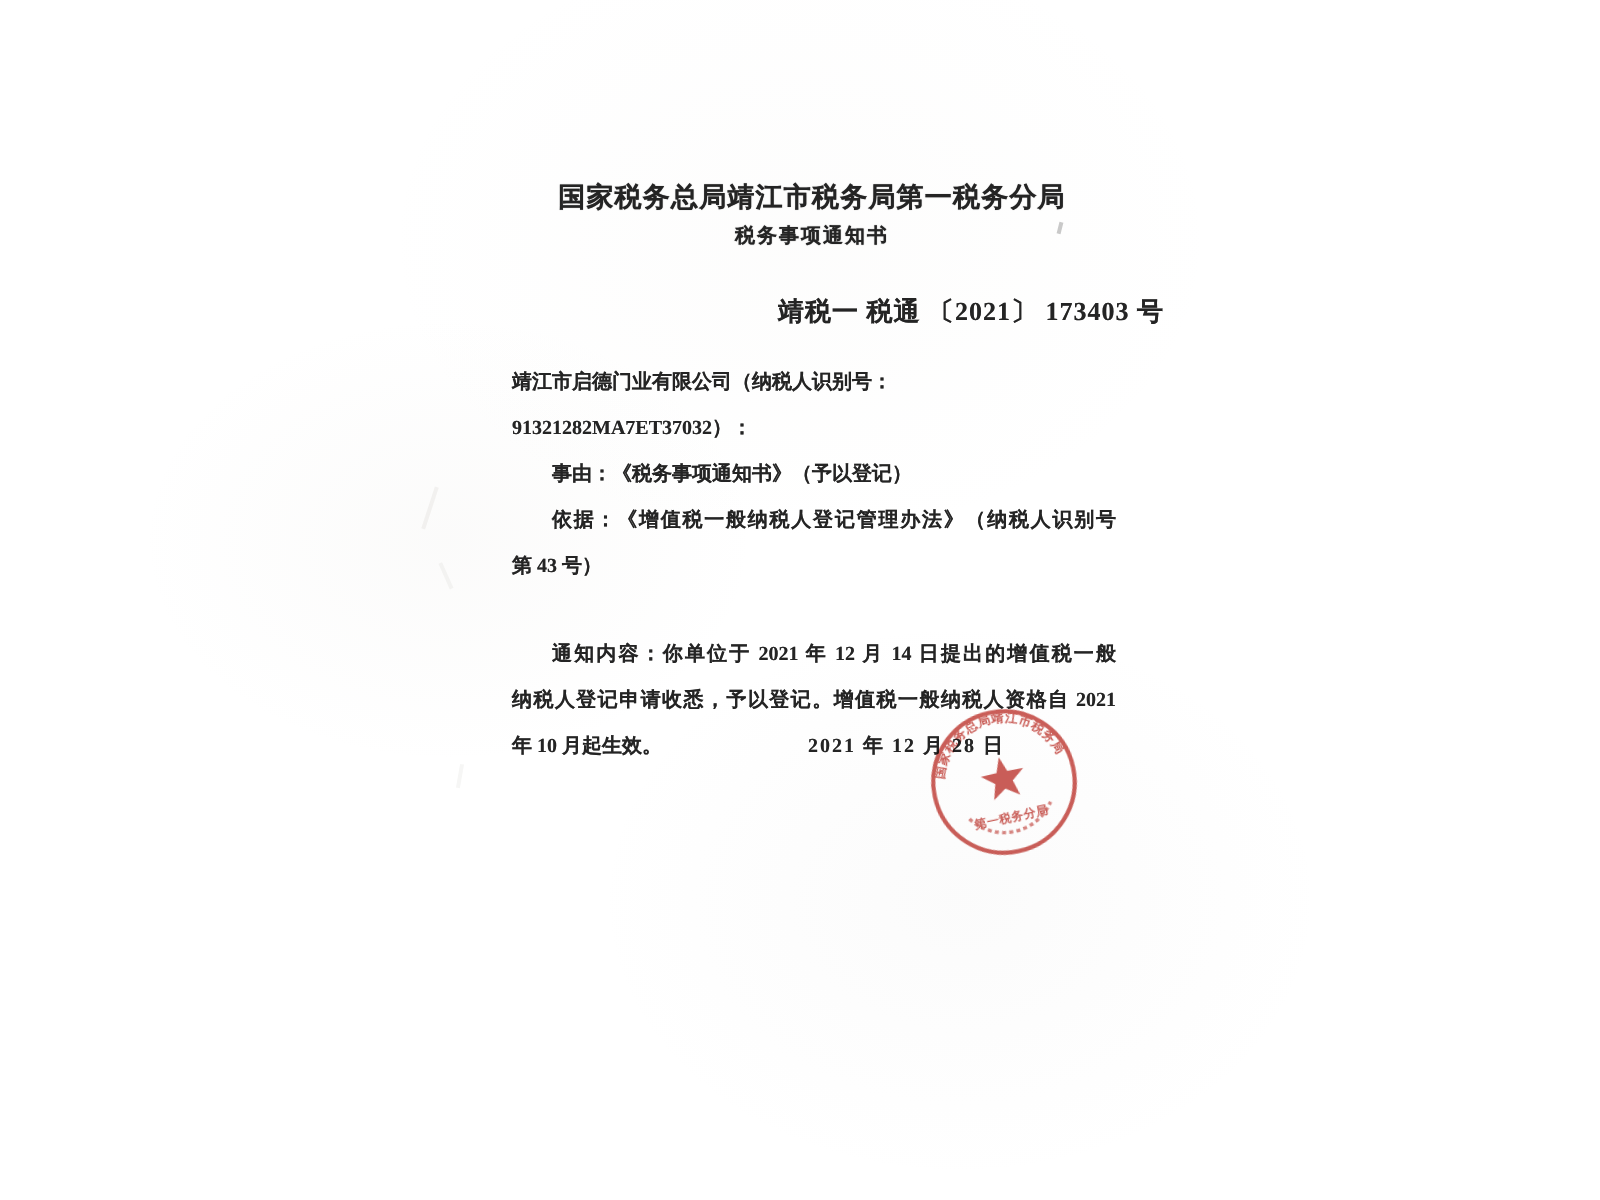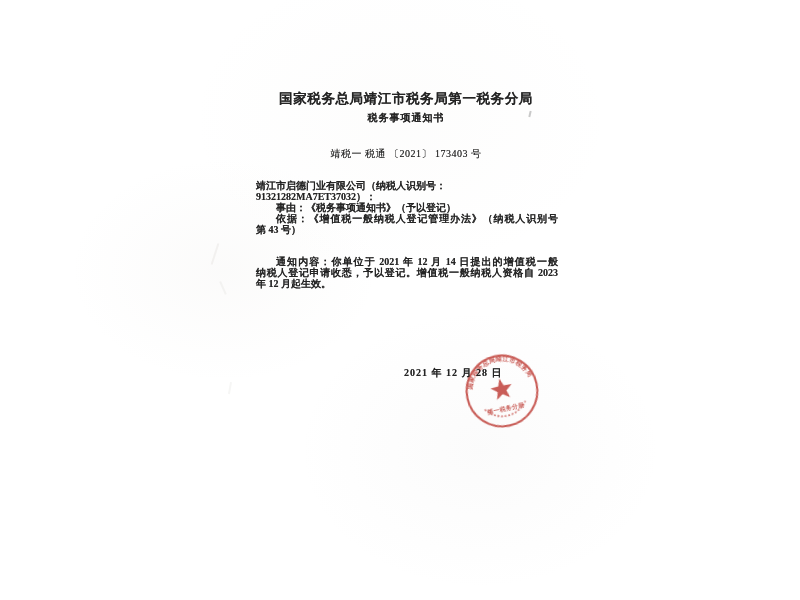--- a/index.html
+++ b/index.html
@@ -23,30 +23,30 @@
     position:absolute;left:230px;top:90px;width:352px;text-align:center;
     font-size:13.5px;font-weight:bold;letter-spacing:0.6px;
     text-shadow:0 0 .4px rgba(30,30,30,.65);white-space:nowrap;
   }
   .doc-title{
     position:absolute;left:230px;top:111px;width:352px;text-align:center;
     font-size:10px;font-weight:bold;letter-spacing:1px;
     text-shadow:0 0 .5px rgba(30,30,30,.7);white-space:nowrap;
   }
   .doc-no{
-    position:absolute;left:230px;top:147px;width:352px;text-align:center;
-    font-size:10px;font-weight:normal;letter-spacing:.5px;
+    position:absolute;left:230px;top:147px;width:352px;text-align:right;
+    font-size:13px;font-weight:bold;letter-spacing:.5px;
     text-shadow:0 0 .3px rgba(30,30,30,.55);white-space:nowrap;
   }
   .body-block{
     position:absolute;left:256px;top:180px;width:302px;
     font-size:10px;font-weight:bold;
     text-shadow:0 0 .3px rgba(30,30,30,.55);
   }
-  .bodyline{line-height:11px;}
+  .bodyline{line-height:23px;}
   .bodyline.indent{text-indent:2em;}
   .bodyline.full{text-align:justify;text-align-last:justify;}
   .bodyline.gap{margin-top:21px;}
   .issue-date{
     position:absolute;left:404px;top:366px;
     font-size:10px;font-weight:bold;letter-spacing:1px;
     text-shadow:0 0 .3px rgba(30,30,30,.55);white-space:nowrap;
   }
   .seal{
     position:absolute;left:462px;top:351px;width:80px;height:80px;
@@ -74,22 +74,22 @@
     <div class="doc-title">税务事项通知书</div>
 
     <div class="doc-no">靖税一 税通 〔2021〕 173403 号</div>
 
     <div class="body-block">
       <div class="bodyline">靖江市启德门业有限公司（纳税人识别号：91321282MA7ET37032）：</div>
       <div class="bodyline indent">事由：《税务事项通知书》（予以登记）</div>
       <div class="bodyline indent full">依据：《增值税一般纳税人登记管理办法》（纳税人识别号</div>
       <div class="bodyline">第 43 号）</div>
       <div class="bodyline indent full gap">通知内容：你单位于 2021 年 12 月 14 日提出的增值税一般</div>
-      <div class="bodyline full">纳税人登记申请收悉，予以登记。增值税一般纳税人资格自 2023</div>
-      <div class="bodyline">年 12 月起生效。</div>
+      <div class="bodyline full">纳税人登记申请收悉，予以登记。增值税一般纳税人资格自 2021</div>
+      <div class="bodyline">年 10 月起生效。</div>
     </div>
 
     <div class="issue-date">2021 年 12 月 28 日</div>
 
     <div class="seal">
       <svg viewBox="0 0 120 120" xmlns="http://www.w3.org/2000/svg">
         <defs>
           <path id="sealArc" d="M 16.5 48.35 A 45 45 0 0 1 103.5 48.35" fill="none"></path>
         </defs>
         <circle cx="60" cy="60" r="53" fill="none" stroke-width="3.2" stroke="#c2423b"></circle>

